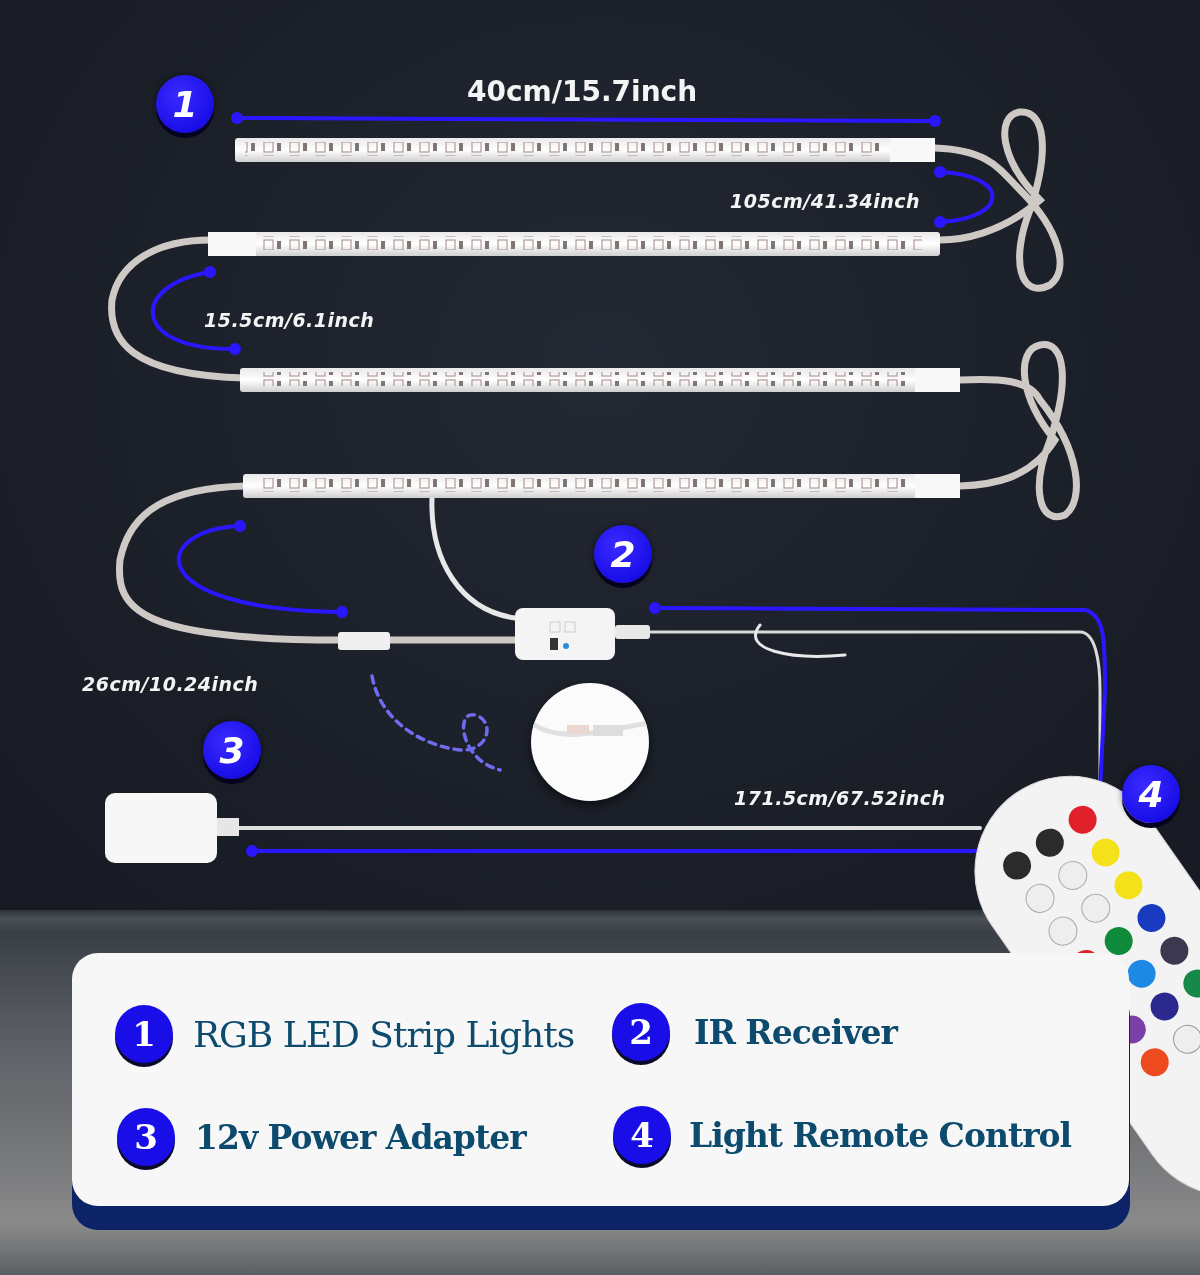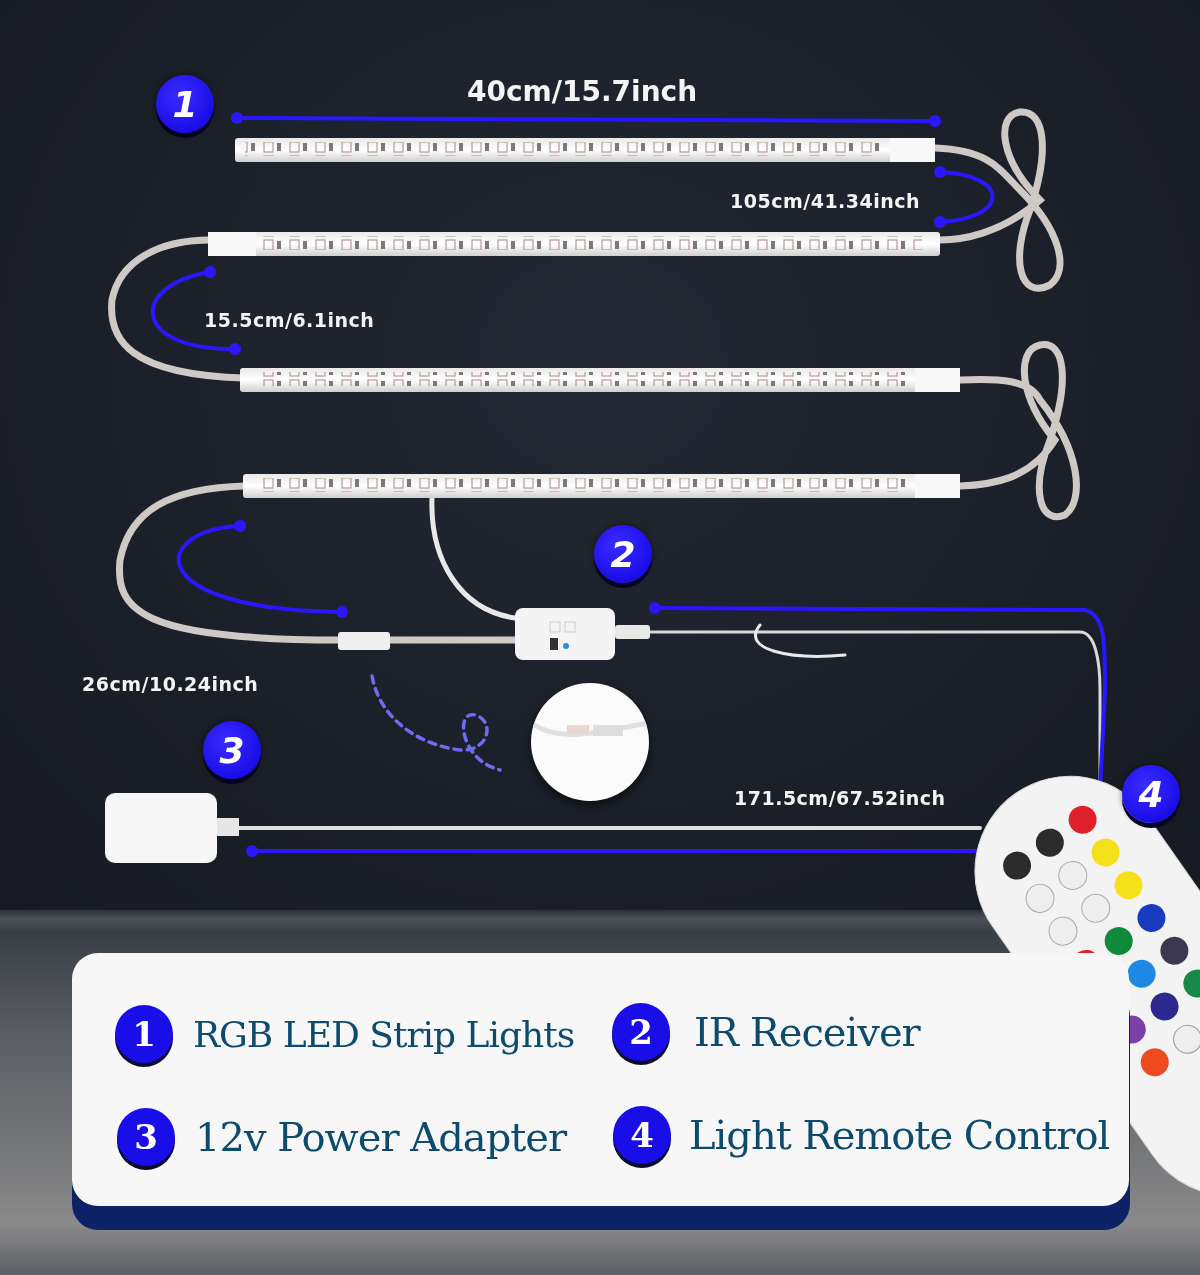--- a/index.html
+++ b/index.html
@@ -5,39 +5,39 @@
   html, body { margin:0; padding:0; }
   body { width:1200px; height:1275px; position:relative; overflow:hidden;
     background:#1b1f29; font-family:"DejaVu Sans", sans-serif; }
   .wall { position:absolute; left:0; top:0; width:1200px; height:910px;
     background:radial-gradient(ellipse at 50% 40%, #232834 0%, #1b1f28 60%, #171a22 100%); }
   .ledge { position:absolute; left:0; top:910px; width:1200px; height:22px;
     background:linear-gradient(#2d3239,#4b5057 40%,#3a3f46); }
   .floor { position:absolute; left:0; top:932px; width:1200px; height:343px;
     background:linear-gradient(180deg,#3a3f46 0%, #5a5e63 30%, #7b7c7e 70%, #8a8a8a 85%, #5b5f64 100%); }
   svg.scene { position:absolute; left:0; top:0; width:1200px; height:1275px; }
-  .dim { position:absolute; color:#f4f4f4; font-weight:bold; 
+  .dim { position:absolute; color:#f4f4f4; font-weight:bold; font-style:italic;
     font-family:"DejaVu Sans", sans-serif; font-size:19px; white-space:nowrap; letter-spacing:0.5px; }
   .dim.top { font-style:normal; font-size:28px; letter-spacing:0;text-align:right; }
   .badge { position:absolute; width:58px; height:58px; border-radius:50%;
     background:radial-gradient(circle at 40% 35%, #3a2bff, #1a0ee8 70%, #1406b8);
     box-shadow:0 5px 0 #050320, 0 0 6px rgba(0,0,0,.5);
     color:#fff; font-weight:bold; font-style:italic; font-size:36px;
     display:flex; align-items:center; justify-content:center; font-family:"DejaVu Sans", sans-serif; }
   .legend-shadow { position:absolute; left:72px; top:990px; width:1058px; height:240px;
     border-radius:26px; background:#0d2368; }
   .legend { position:absolute; left:72px; top:953px; width:1057px; height:253px;
     background:#f7f7f7; border-radius:26px; }
   .lg-item { position:absolute; display:flex; align-items:center; }
   .lg-num { width:58px; height:58px; border-radius:50%; background:#1a0ee8;
     box-shadow:0 4px 0 #0a0a2a; color:#fff; font-family:"DejaVu Serif", serif;
     font-size:34px; font-weight:bold; display:flex; align-items:center; justify-content:center; flex:none; }
   .lg-label { font-family:"DejaVu Serif", serif; color:#0c4a6e; margin-left:20px; white-space:nowrap; }
   .lg-label.regular { font-size:36px; font-weight:normal; letter-spacing:-1px; }
-  .lg-label.bold { font-size:40px; font-weight:normal; letter-spacing:-1px; }
+  .lg-label.bold { font-size:33px; font-weight:bold; letter-spacing:-1px; }
   .inset { position:absolute; left:531px; top:683px; width:118px; height:118px; border-radius:50%;
     background:#fbfbfb; box-shadow:0 4px 10px rgba(0,0,0,.6); overflow:hidden; }
 </style>
 </head>
 <body>
 
 <div class="wall"></div>
 <div class="ledge"></div>
 <div class="floor"></div>
 

